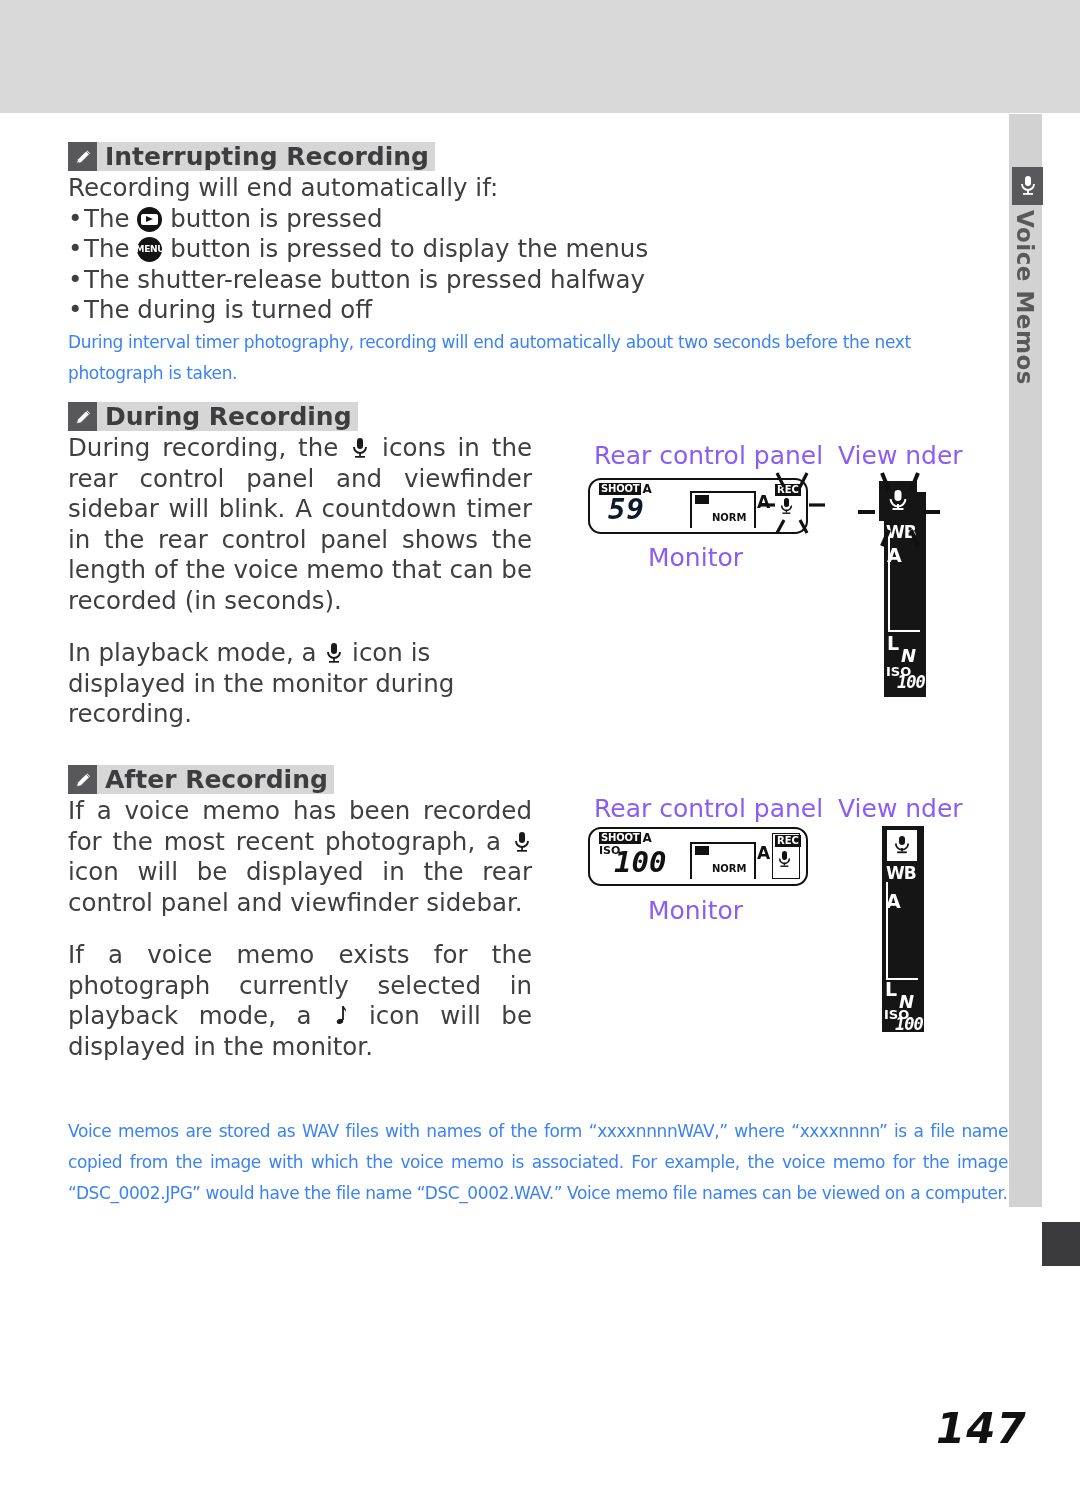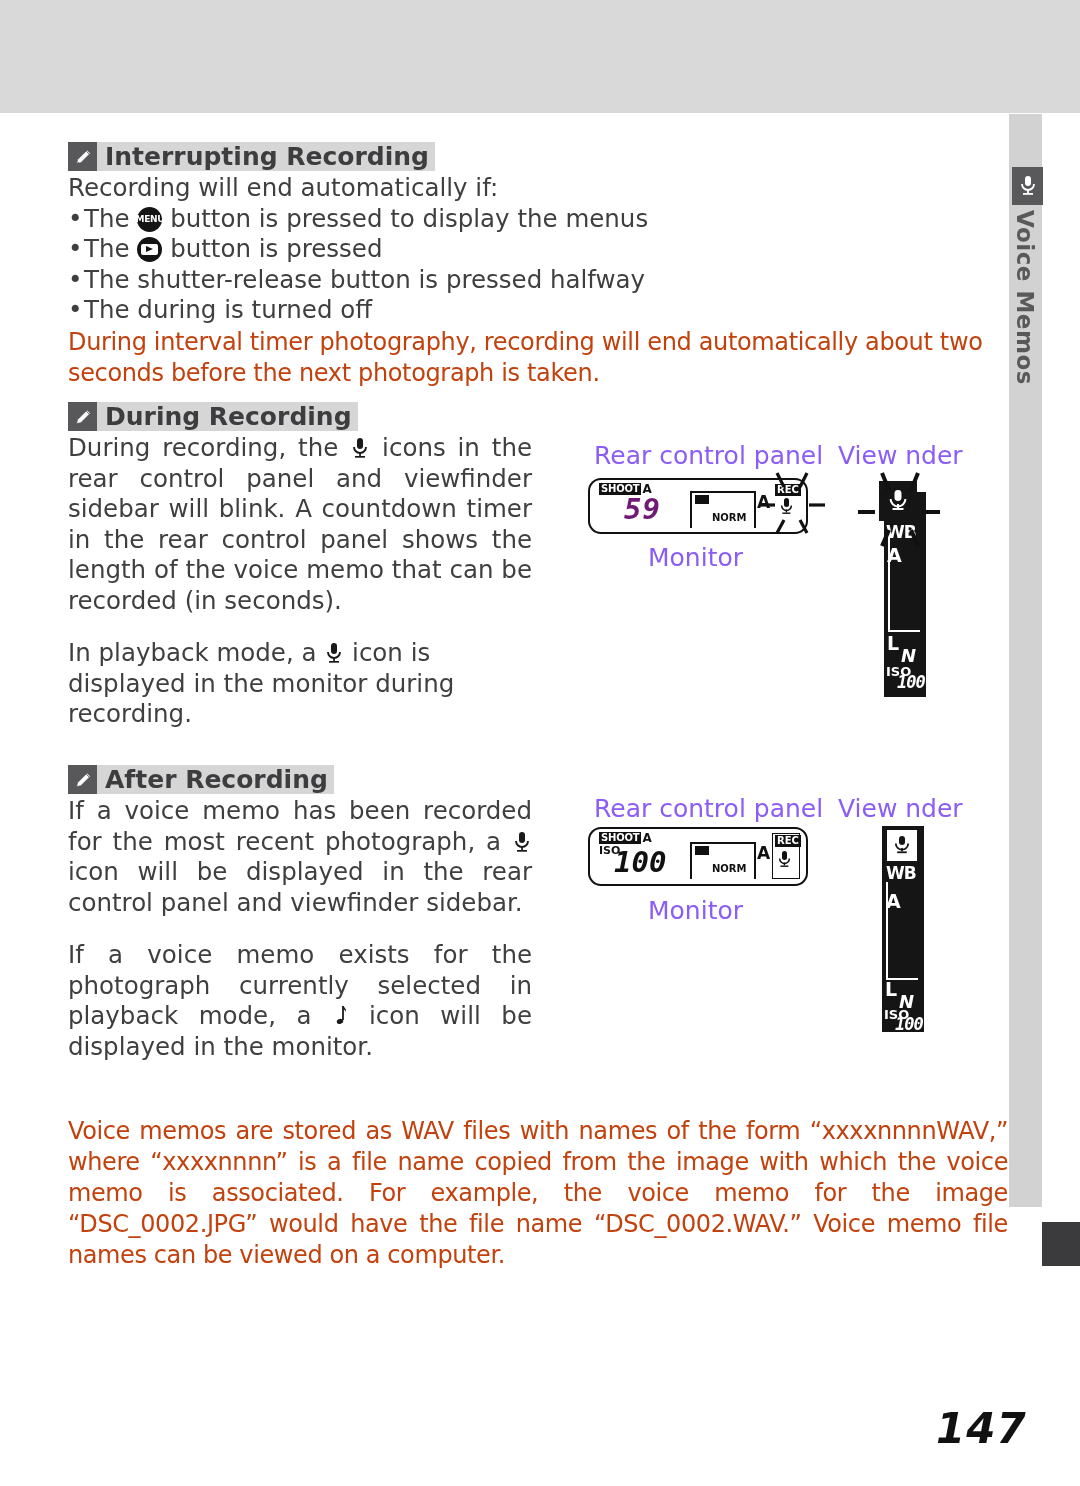--- a/index.html
+++ b/index.html
@@ -36,21 +36,21 @@
   }
   .edge-block{
     position:absolute;left:1042px;top:1222px;width:38px;height:44px;
     background:#3b3b3d;
   }
   .body-text{
     font-size:24.5px;line-height:30.5px;color:#3f3f41;font-weight:400;
   }
   .body-text.justify{text-align:justify;text-justify:inter-word;}
   .wide-text{
-    font-size:24px;line-height:31px;color:#c2410c;
+    font-size:17px;line-height:31px;color:#3b82f6;
     width:940px;
   }
 
   
   .sec-head{display:flex;align-items:center;gap:0px;margin:0;}
   .sec-icon{
     width:29px;height:29px;background:#58585a;
     display:inline-flex;align-items:center;justify-content:center;
     flex:0 0 auto;
   }
@@ -134,27 +134,27 @@
         </svg>
       </span>
       <span class="sec-title">Interrupting Recording</span>
     </div>
 
     <div class="body-text" style="margin-top:2px;width:940px;">Recording will end automatically if:</div>
 
     <div class="body-text" style="width:940px;">
       <div class="bullet-line">
         <span class="b-dot">•</span><span>The</span>
+        <span class="glyph-circ"><span class="glyph-play"></span></span>
+        <span>button is pressed</span>
+      </div>
+      <div class="bullet-line">
+        <span class="b-dot">•</span><span>The</span>
         <span class="glyph-circ"><span class="menu-txt">MENU</span></span>
         <span>button is pressed to display the menus</span>
-      </div>
-      <div class="bullet-line">
-        <span class="b-dot">•</span><span>The</span>
-        <span class="glyph-circ"><span class="glyph-play"></span></span>
-        <span>button is pressed</span>
       </div>
       <div class="bullet-line">
         <span class="b-dot">•</span><span>The shutter-release button is pressed halfway</span>
       </div>
       <div class="bullet-line">
         <span class="b-dot">•</span><span>The during is turned off</span>
       </div>
     </div>
 
     <div class="wide-text" style="margin-top:1px;letter-spacing:-0.35px;">During interval timer photography, recording will end automatically about two seconds before the next photograph is taken.</div>
@@ -202,21 +202,21 @@
   <div>
     <div class="fig-label" style="left:594px;top:441px;">Rear control panel</div>
     <div class="fig-label" style="left:838px;top:441px;">View  nder</div>
     <div class="fig-label" style="left:648px;top:543px;">Monitor</div>
 
     <div class="lcd" style="left:588px;top:478px;width:216px;height:52px;">
       <div style="position:absolute;left:9px;top:3px;display:flex;align-items:flex-start;">
         <span style="background:#111;color:#fff;font-size:10px;font-weight:bold;padding:0 2px;line-height:12px;letter-spacing:-.2px;">SHOOT</span>
         <span style="font-size:12px;font-weight:bold;color:#111;margin-left:1px;line-height:12px;">A</span>
       </div>
-      <div style="position:absolute;left:34px;top:15px;font-size:29px;font-weight:bold;line-height:29px;font-family:'DejaVu Sans Mono',monospace;letter-spacing:1px;color:#701a75;font-style:italic;">59</div>
+      <div style="position:absolute;left:18px;top:15px;font-size:29px;font-weight:bold;line-height:29px;font-family:'DejaVu Sans Mono',monospace;letter-spacing:1px;color:#0f172a;font-style:italic;">59</div>
 
       <div style="position:absolute;left:100px;top:11px;width:62px;height:35px;border:2px solid #111;border-bottom:none;">
         <div style="position:absolute;left:3px;top:2px;width:14px;height:9px;background:#111;"></div>
         <div style="position:absolute;left:20px;top:19px;font-size:10px;font-weight:bold;color:#111;">NORM</div>
       </div>
       <div style="position:absolute;left:167px;top:12px;font-size:17px;font-weight:bold;color:#111;">A</div>
 
       <div style="position:absolute;left:181px;top:4px;width:30px;height:42px;">
         <div style="position:absolute;left:4px;top:0px;background:#111;color:#fff;font-size:10px;font-weight:bold;padding:0 2px;line-height:12px;">REC</div>
         <span style="position:absolute;left:8px;top:13px;">

